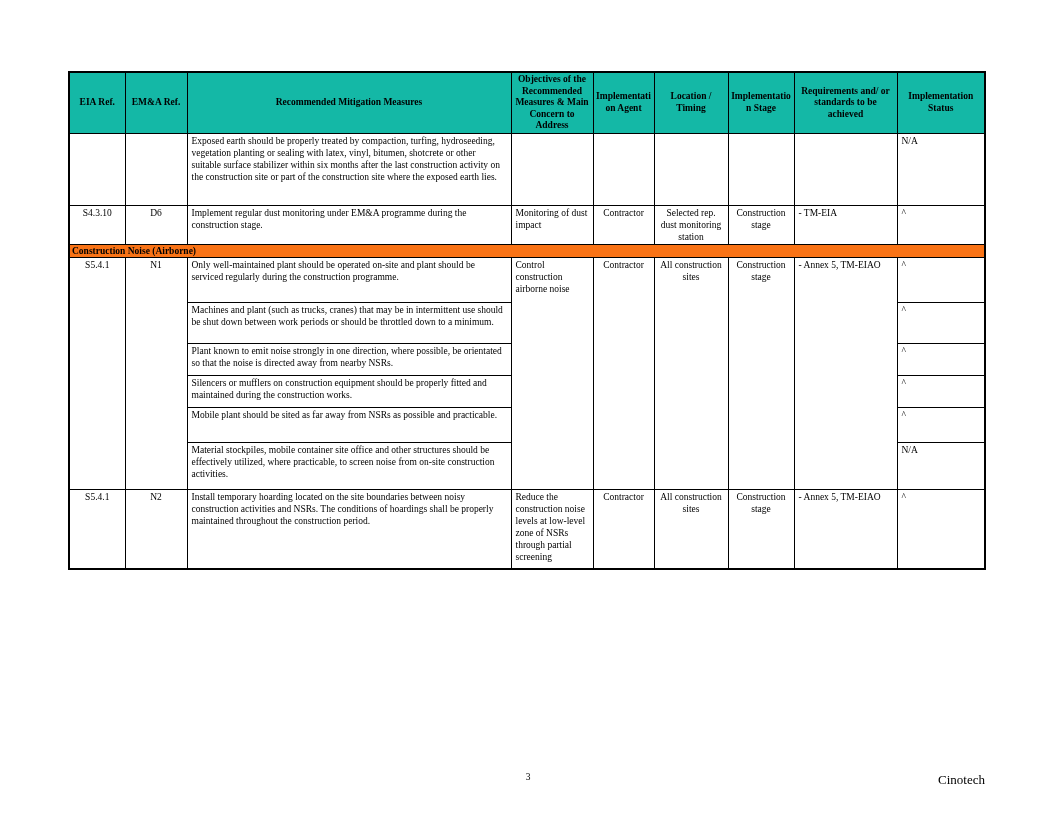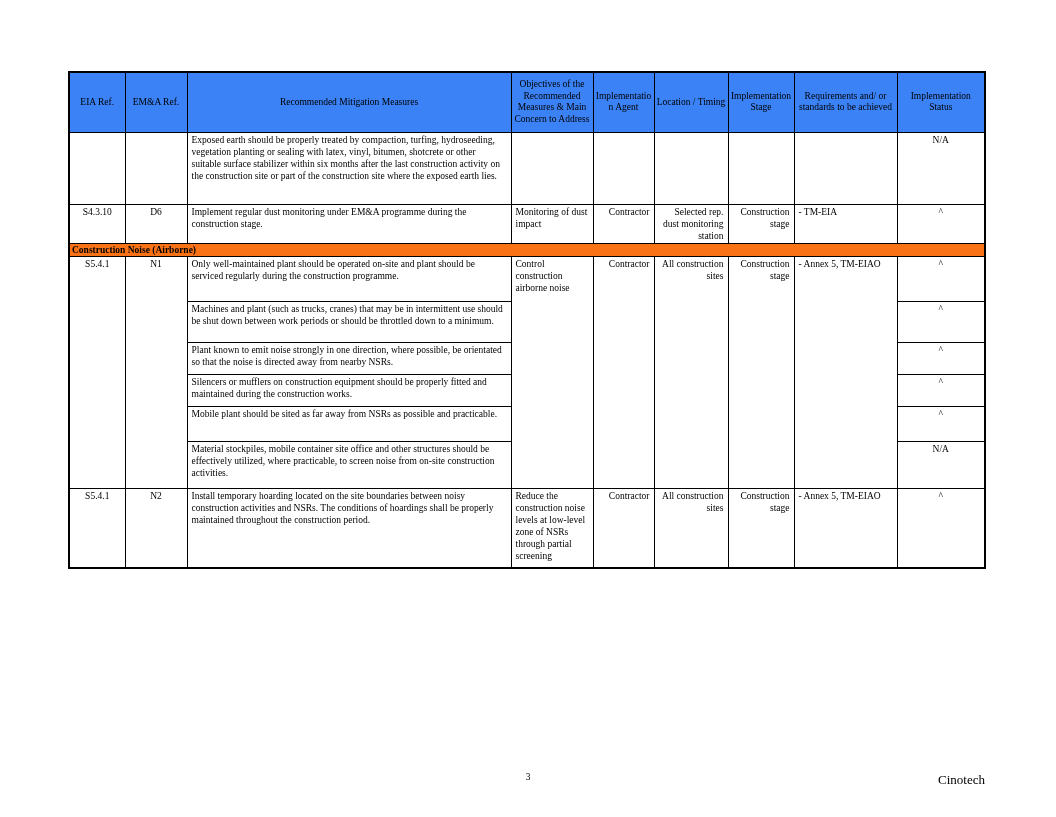--- a/index.html
+++ b/index.html
@@ -26,32 +26,32 @@
   table.emis td,table.emis th{
     border:1px solid #000;
     padding:1px 4px;
     vertical-align:top;
     overflow:hidden;
     word-wrap:break-word;
     overflow-wrap:break-word;
   }
   table.emis{border:2px solid #000;}
   table.emis th{
-    background:#3b82f6;
-    font-weight:normal;
+    background:#14b8a6;
+    font-weight:bold;
     text-align:center;
     vertical-align:middle;
     line-height:11.5px;
     padding:1px 2px;
   }
   tr.hdr{height:60px;}
-  td.c{text-align:right;}
+  td.c{text-align:center;}
   td.ref{text-align:center;margin-top:24px;}
   td.req{padding-left:5px;}
-  td.status{text-align:center;margin-left:18px;}
+  td.status{text-align:left;margin-left:18px;}
   tr.section-row td{
     background:#f97316;
     font-weight:bold;
     padding:0 2px;
     line-height:12px;
     vertical-align:middle;
   }
   .footer-page{
     position:absolute;left:0;top:772px;width:1056px;
     text-align:center;font-size:9.5px;

